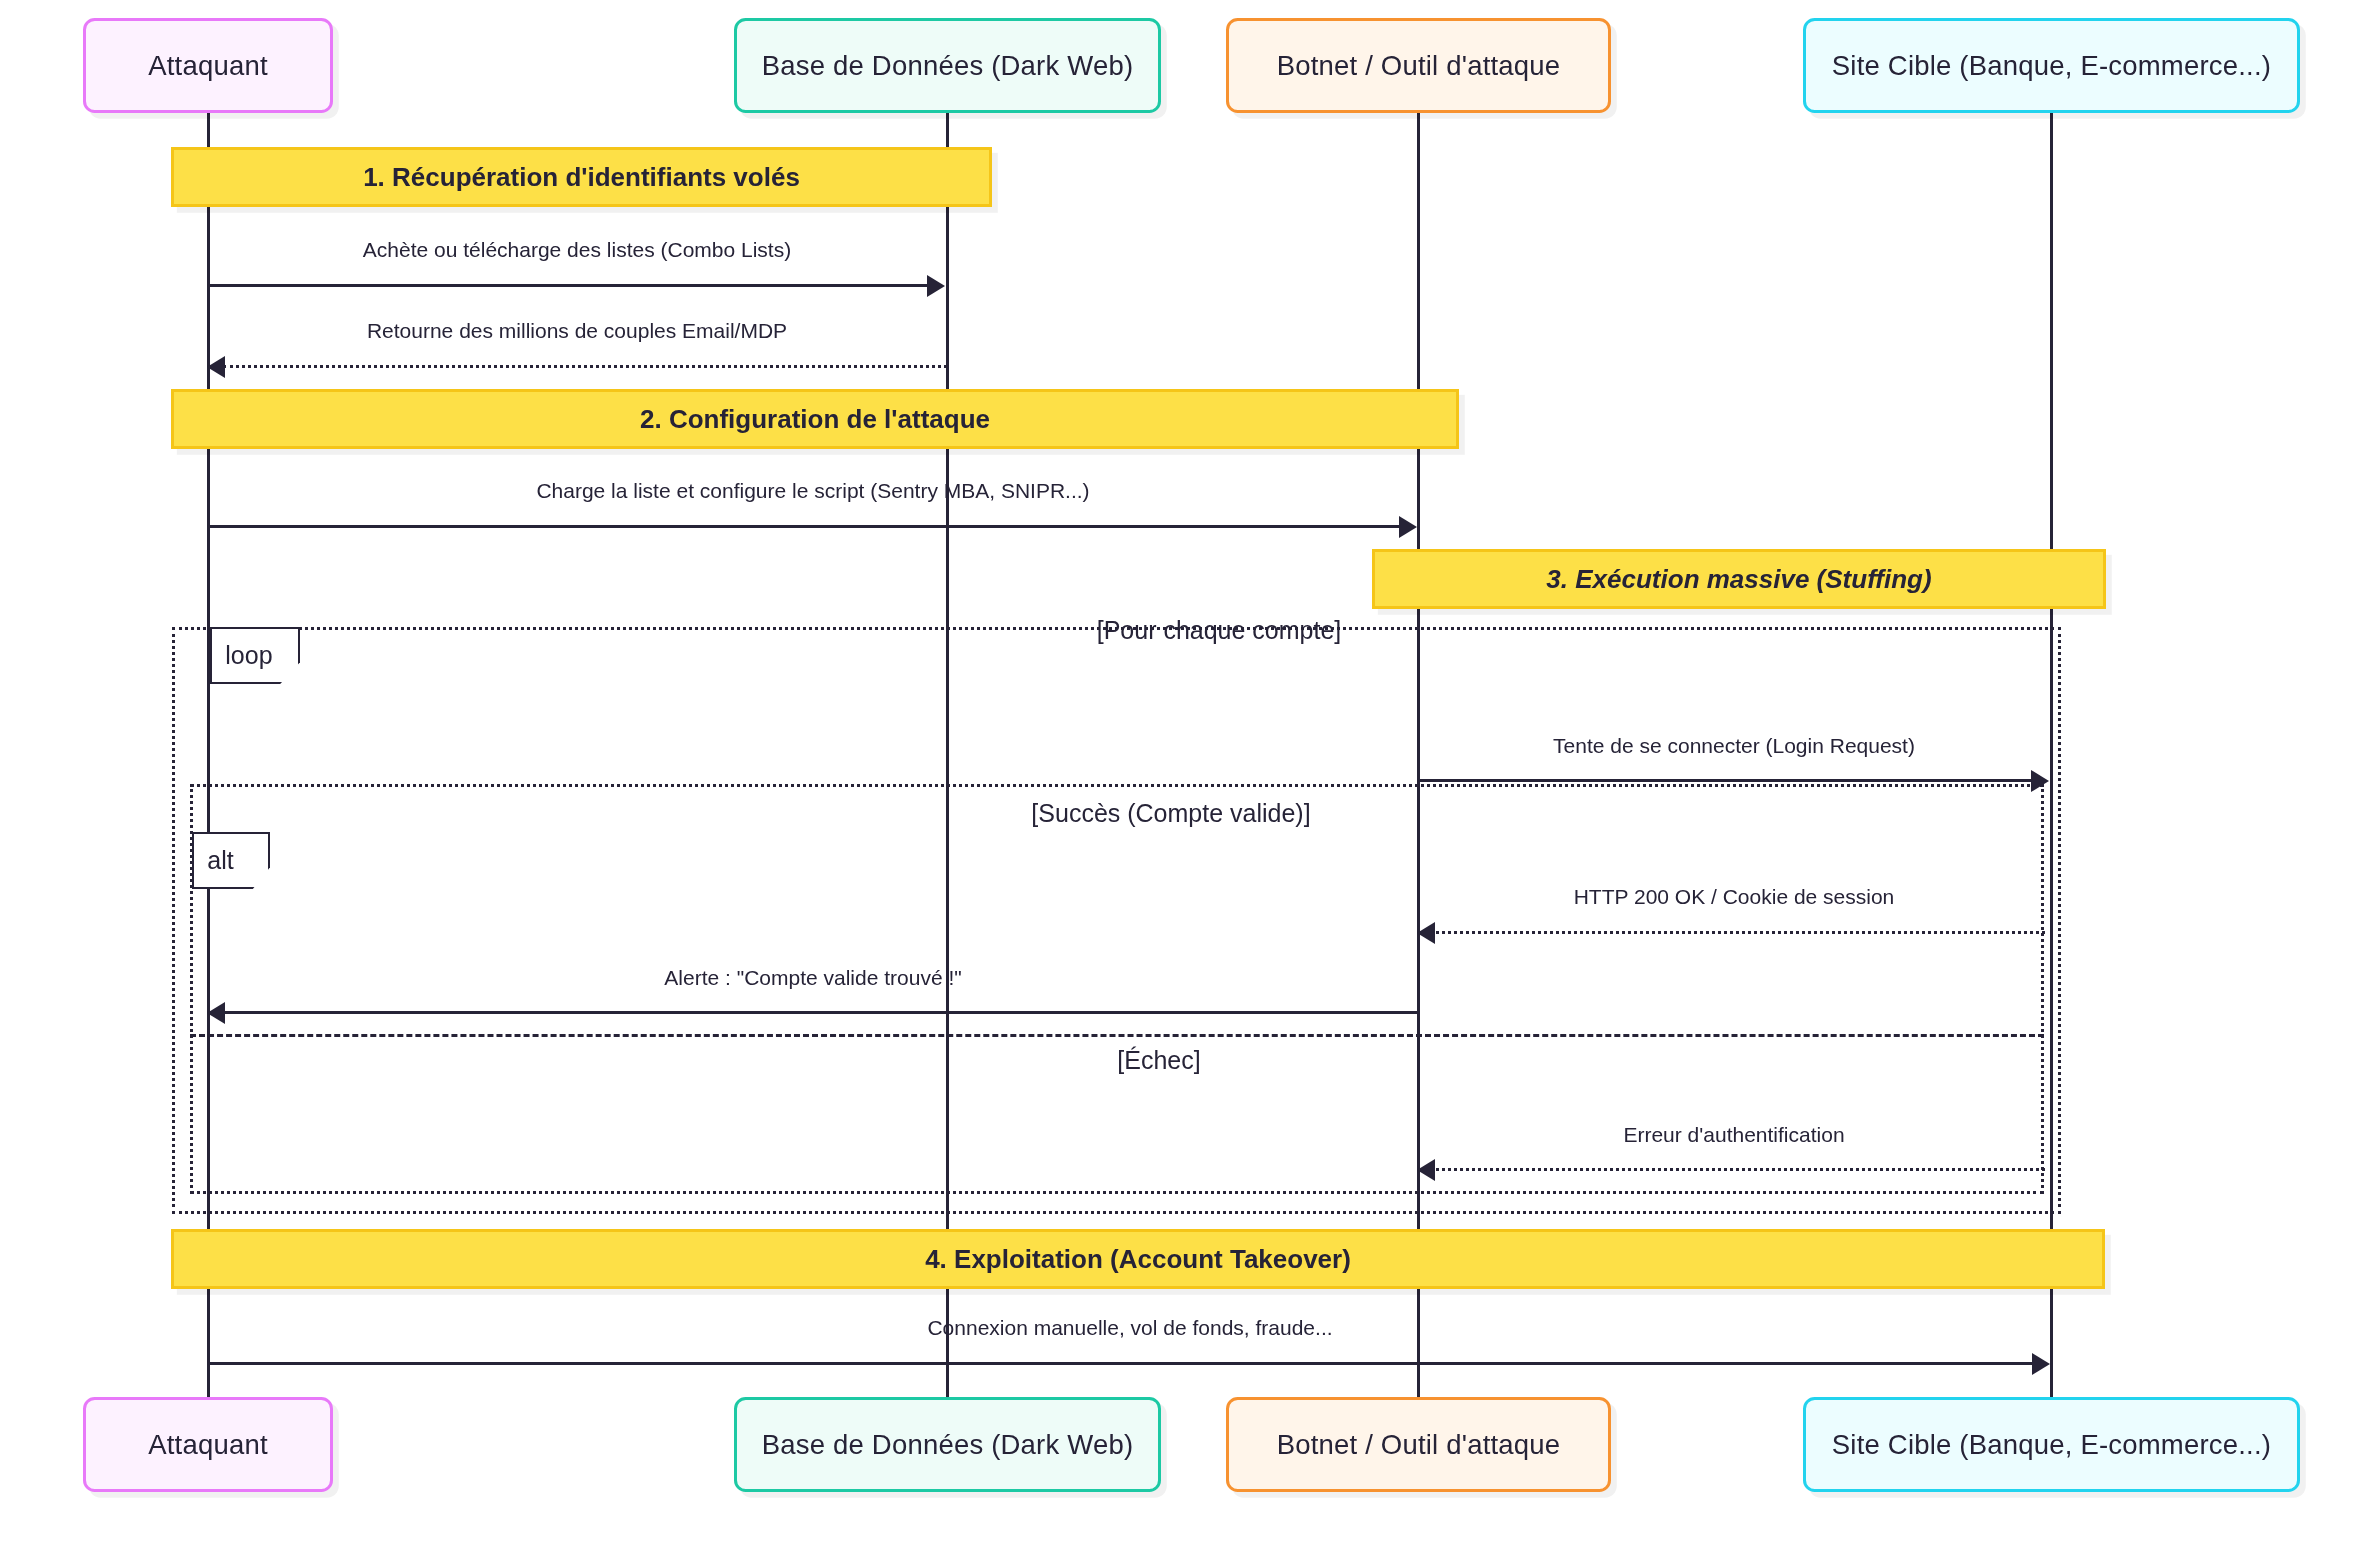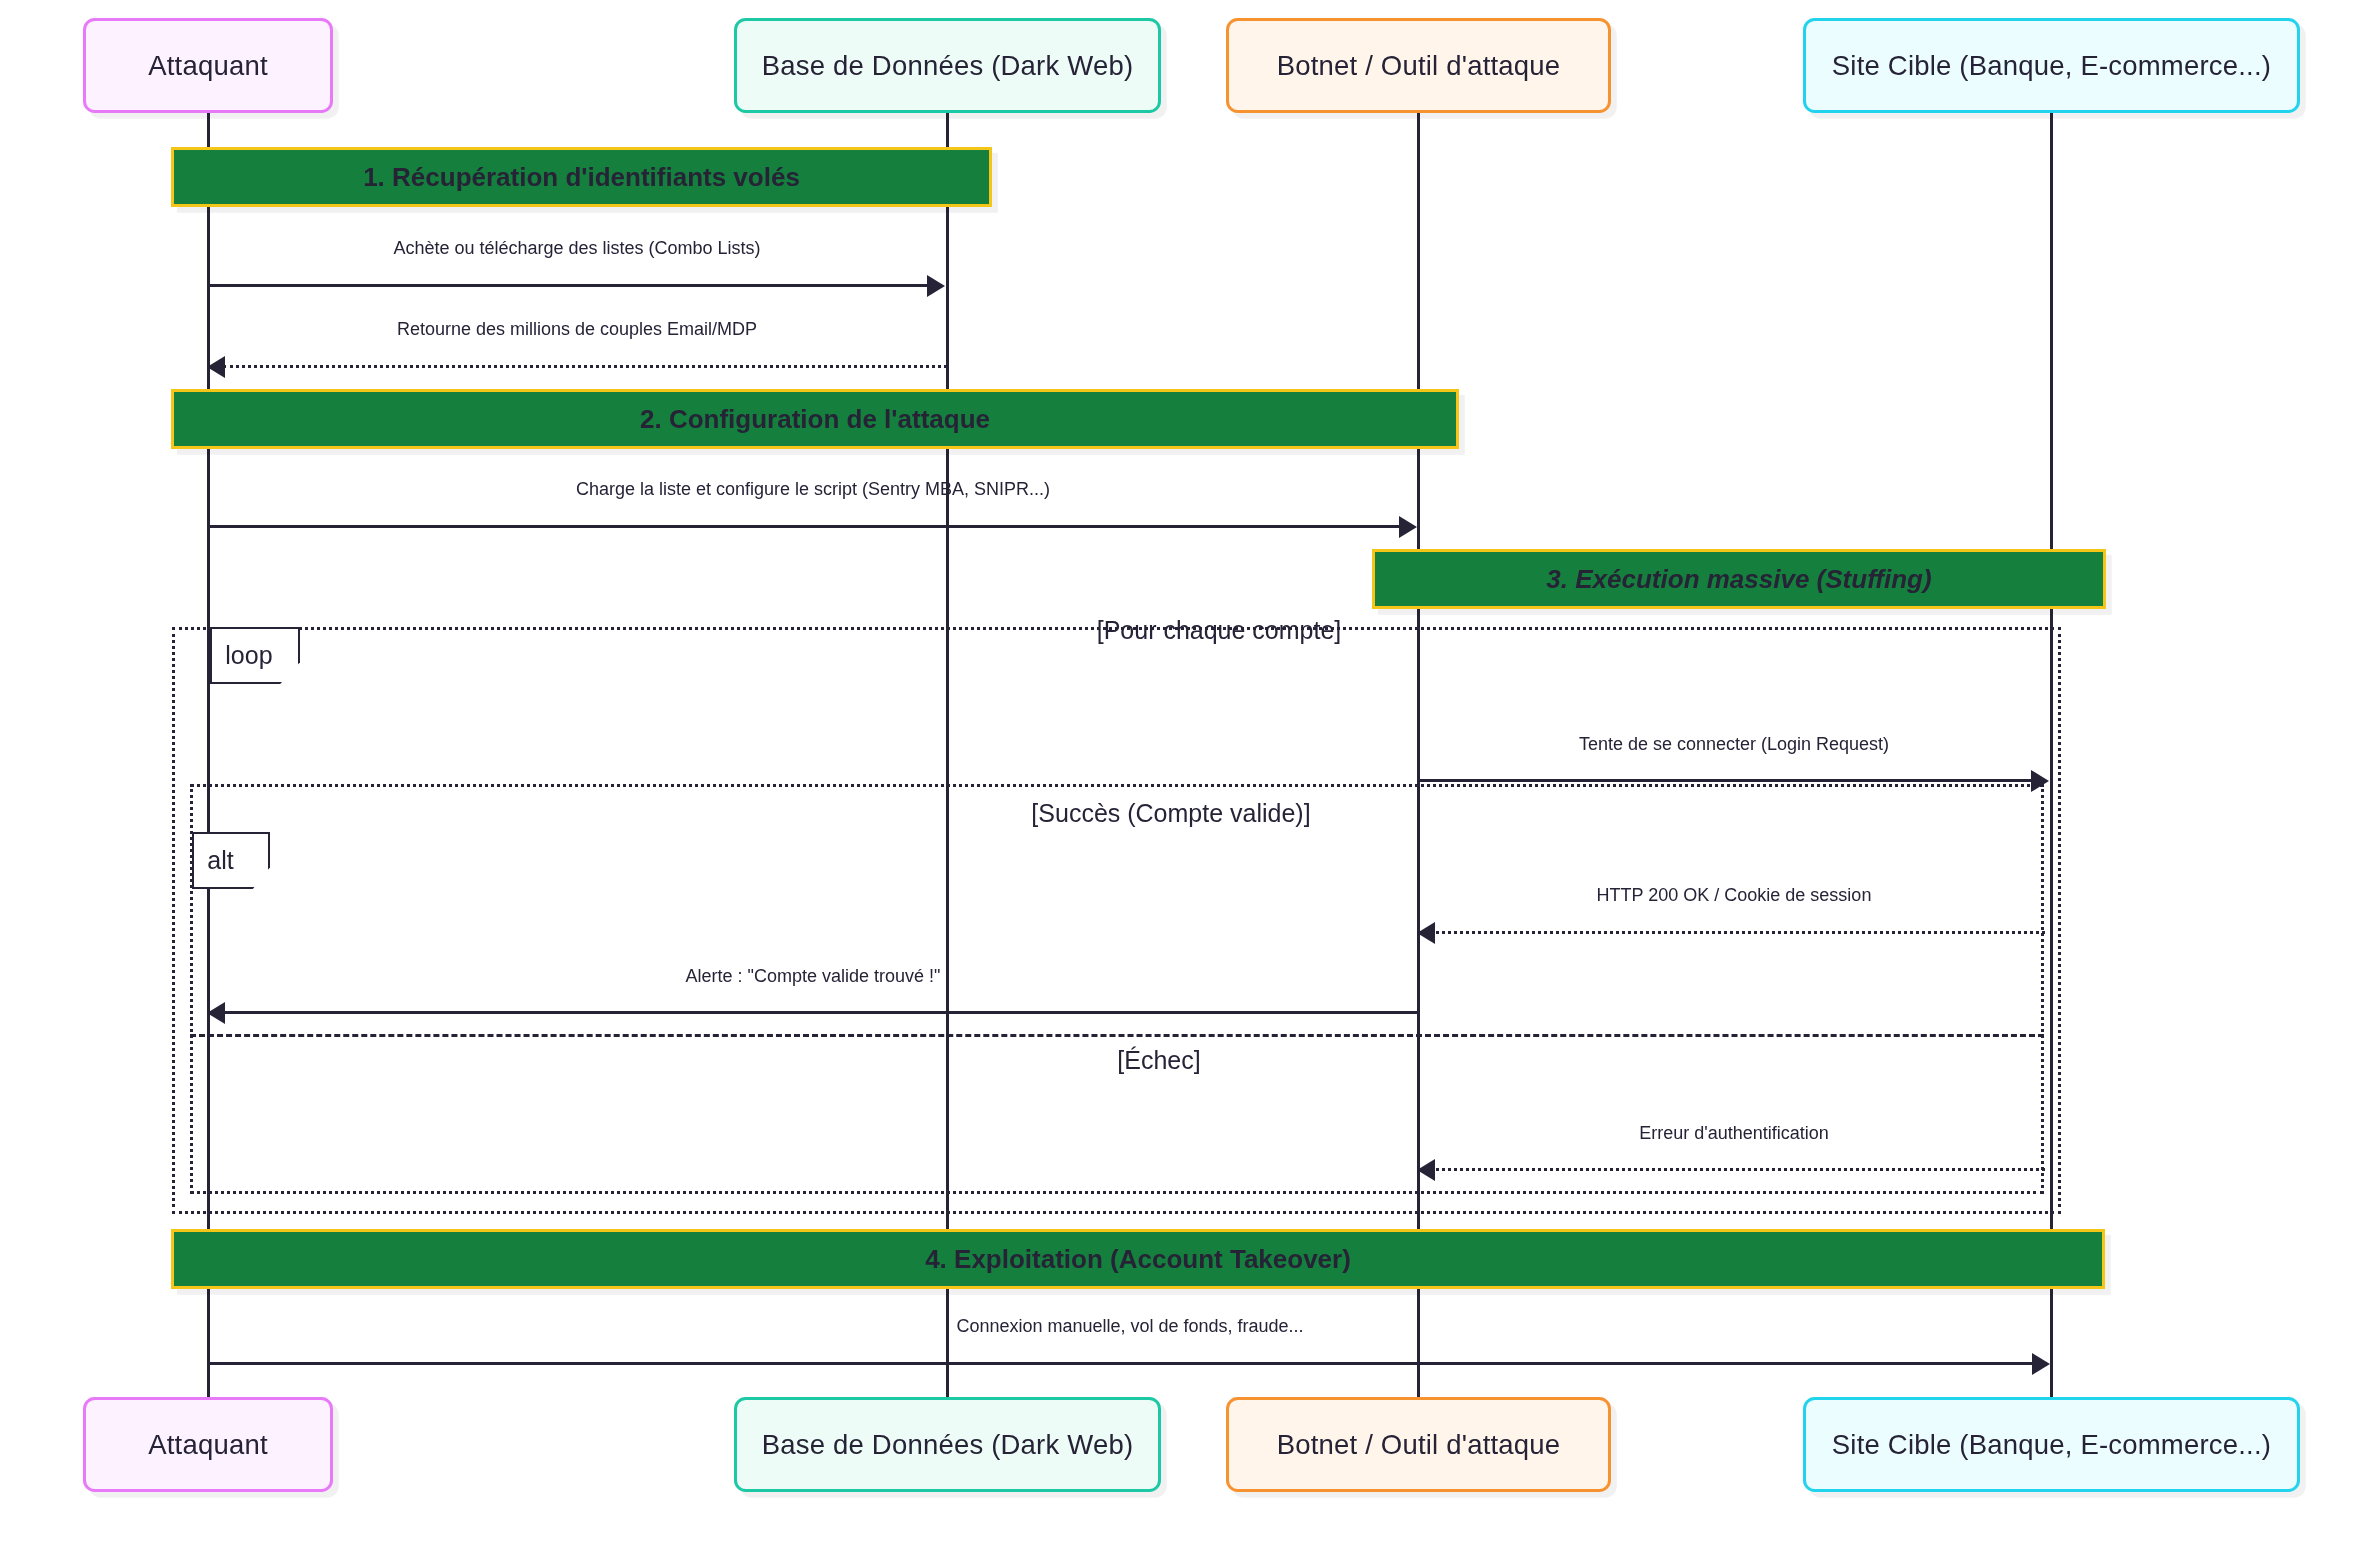--- a/index.html
+++ b/index.html
@@ -40,21 +40,21 @@
   .lifeline {
     position: absolute;
     width: 3.3px;
     background: #262337;
   }
 
   
   .section-bar {
     position: absolute;
     box-sizing: border-box;
-    background: #15803d;
+    background: #fde047;
     border: 3.3px solid #f5c518;
     display: flex;
     align-items: center;
     justify-content: center;
     font-size: 26px;
     font-weight: bold;
     color: #262337;
     box-shadow: 5.8px 5.8px 0 0 rgba(0,0,0,0.055);
     white-space: nowrap;
   }
@@ -77,21 +77,21 @@
     border-bottom: 11px solid transparent;
     border-left: 18.3px solid #262337;
   }
   .arrow-head.left {
     border-top: 11px solid transparent;
     border-bottom: 11px solid transparent;
     border-right: 18.3px solid #262337;
   }
   .msg-label {
     position: absolute;
-    font-size: 18px;
+    font-size: 21px;
     color: #262337;
     text-align: center;
     white-space: nowrap;
     transform: translateX(-50%);
   }
 
   
   .frag {
     position: absolute;
     box-sizing: border-box;

